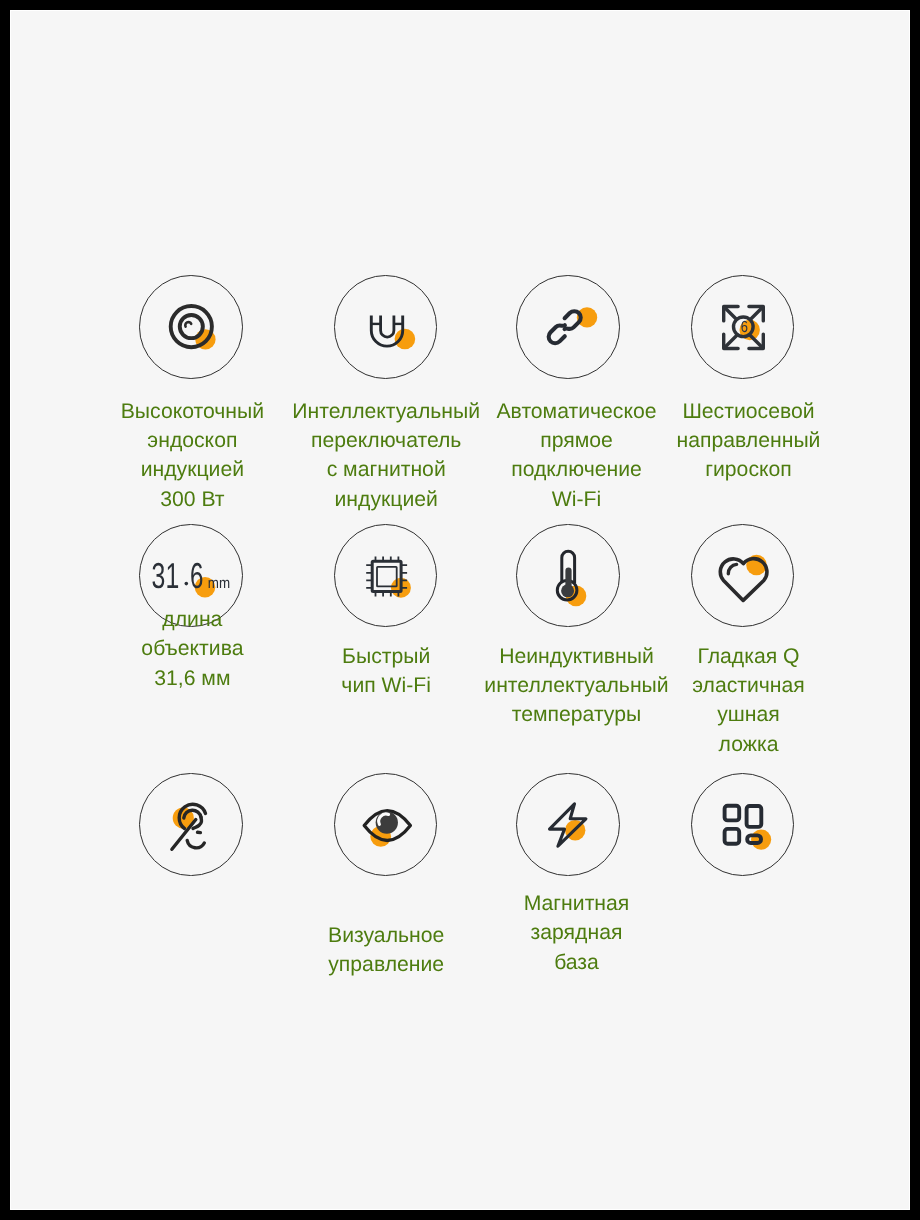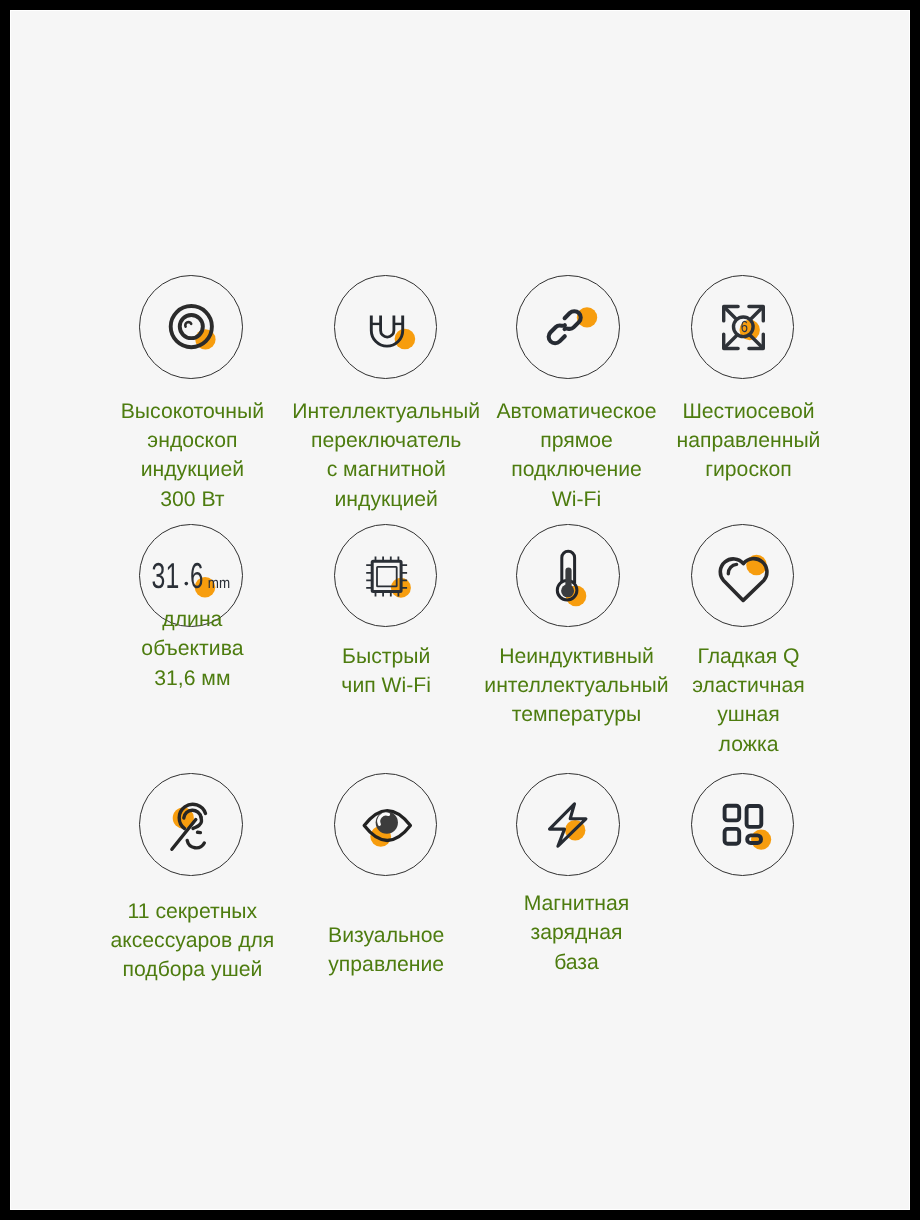--- a/index.html
+++ b/index.html
@@ -158,25 +158,20 @@
         <g fill="none" stroke="#262626" stroke-width="3.4" stroke-linecap="round" stroke-linejoin="round">
           <path d="M65.5 39.5 A13.5 13.5 0 1 0 44.6 54.6"></path>
           <path d="M43.8 44.0 A8.7 8.7 0 0 1 61.0 43.3"></path>
           <path d="M61.0 43.3 C61.6 46.4 62.3 48.6 59.0 51.4 C57.2 52.9 55.0 53.4 53.0 54.5"></path>
           <path d="M31.9 75.3 L55.8 45.5"></path>
           <path d="M57.5 58.3 L60.4 58.6"></path>
           <path d="M47.2 66.5 A9.2 9.2 0 0 0 64.3 69.0"></path>
         </g>
       </svg>
     </div>
-  <div class="label" style="left:181.4px;top:885.8px;transform:translateX(-50%)">
-      <div>11 секретных</div>
-      <div>аксессуаров для</div>
-      <div>подбора ушей</div>
-    </div>
   <div class="icon-circle" style="left:322.75px;top:761.65px">
       <svg viewBox="0 0 103 103" xmlns="http://www.w3.org/2000/svg">
         <circle cx="45.7" cy="62.4" r="10.4" fill="#f79d0e"></circle>
         <path d="M29.2 51.6 Q52.3 21.8 75.4 51.6 Q52.3 81.4 29.2 51.6 Z" fill="none" stroke="#222222" stroke-width="3.3" stroke-linejoin="round"></path>
         <circle cx="51.8" cy="48.6" r="11.15" fill="#3c3c3c"></circle>
         <path d="M44.4 50.4 A7.3 7.3 0 0 1 53.6 40.5" fill="none" stroke="#fbfbfb" stroke-width="3.1" stroke-linecap="round"></path>
       </svg>
     </div>
   <div class="label" style="left:375.2px;top:910px;transform:translateX(-50%)">
       <div>Визуальное</div>

